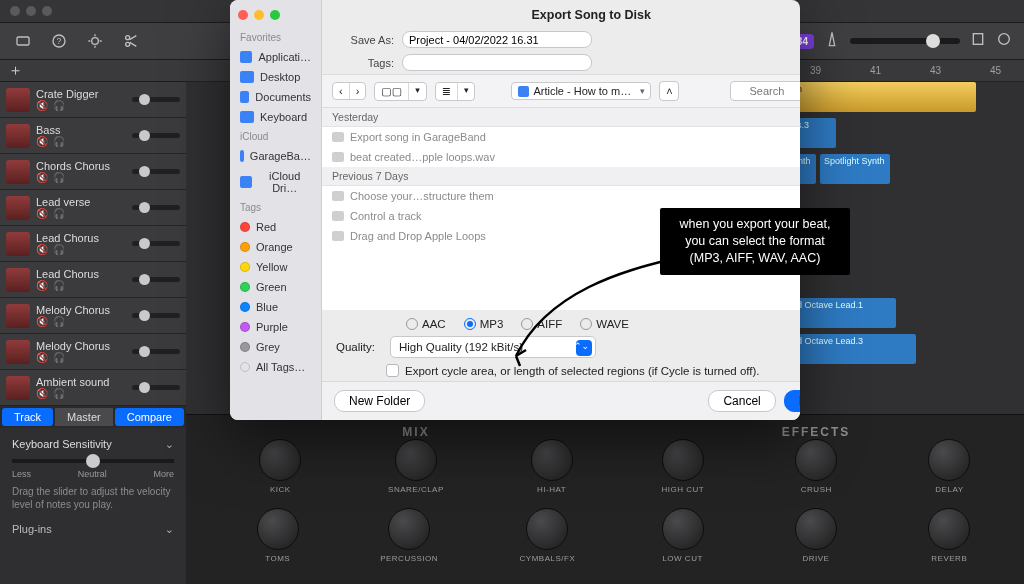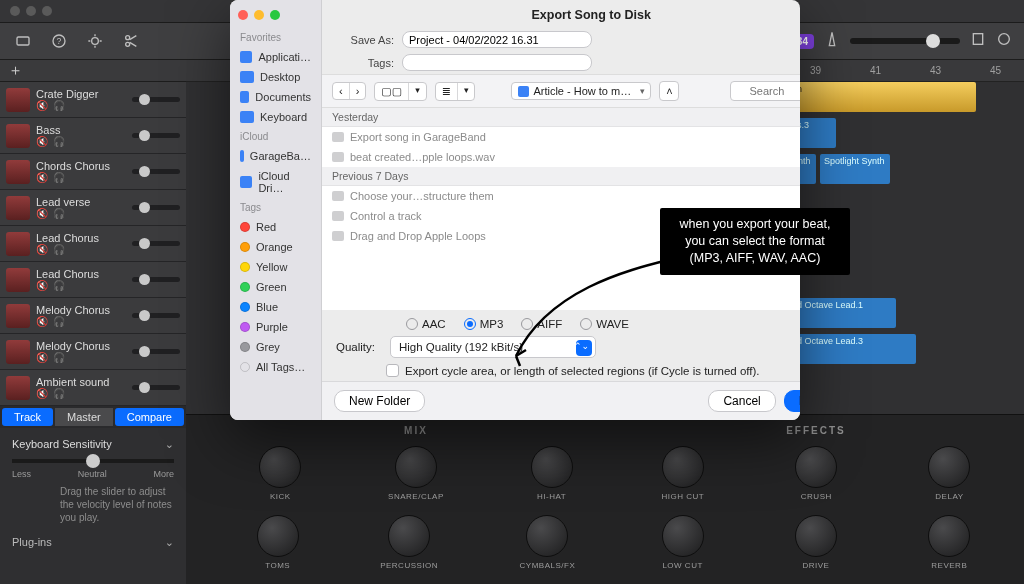--- a/index.html
+++ b/index.html
@@ -43,52 +43,52 @@
 
   .mode-tabs{height:22px;display:flex;background:#2a2a2c;}
   .mode-tab{flex:0 0 auto;padding:3px 12px;font-size:11px;color:#ddd;}
   .mode-tab.blue{background:#0a6cff;color:#fff;border-radius:3px;margin:2px;}
   .mode-tab.gray{background:#4a4a4c;margin:2px 0;}
   .inspector{padding:10px 12px;font-size:11px;color:#bbb;}
   .inspector h4{font-size:11px;font-weight:400;color:#ddd;margin-bottom:8px;display:flex;justify-content:space-between;}
   .inspector .slider-big{height:4px;background:#1a1a1a;margin:6px 0;position:relative;}
   .inspector .slider-big::after{content:"";position:absolute;left:50%;top:-5px;width:14px;height:14px;background:#ccc;border-radius:50%;transform:translateX(-50%);}
   .scale{display:flex;justify-content:space-between;font-size:9px;color:#9a9a9a;text-align:center;}
-  .desc{font-size:10px;color:#8d8d8d;margin-top:6px;line-height:1.3;margin-left:48px;}
+  .desc{font-size:10px;color:#8d8d8d;margin-top:6px;line-height:1.3;}
   .plugins{margin-top:12px;display:flex;justify-content:space-between;}
 
   
   .arrange-col{flex:1;position:relative;background:#303032;}
   .ruler{height:22px;background:#39393b;border-bottom:1px solid #222;font-size:10px;color:#a0a0a0;display:flex;align-items:center;}
   .ruler span{width:60px;text-align:left;padding-left:4px;}
   .regions{position:relative;height:300px;}
   .region{position:absolute;height:30px;border-radius:2px;font-size:9px;color:#1a1a1a;padding:2px 4px;overflow:hidden;}
   .reg-drum{background:linear-gradient(#f4cd5e,#c89a2a);}
   .reg-bass{background:#2e7bc4;color:#dff;}
   .reg-synth{background:#2e7bc4;color:#dff;}
   .reg-lead{background:#2e7bc4;color:#dff;}
 
   .smart{position:absolute;left:0;right:0;bottom:0;height:170px;background:#232324;border-top:1px solid #111;padding:10px 30px;}
   .smart-sections{display:flex;justify-content:space-around;}
   .smart-sec{flex:1;text-align:center;}
-  .smart-sec h5{font-size:10px;letter-spacing:2px;color:#8f8f8f;margin-bottom:10px;}
+  .smart-sec h5{font-size:12px;letter-spacing:2px;color:#8f8f8f;}
   .knob-row{display:flex;justify-content:space-around;margin-bottom:14px;}
   .knob{display:flex;flex-direction:column;align-items:center;gap:4px;}
   .knob-dial{width:42px;height:42px;border-radius:50%;background:radial-gradient(circle at 35% 30%,#4a4a4c,#1b1b1c);border:1px solid #0e0e0e;}
   .knob-label{font-size:8px;color:#9c9c9c;letter-spacing:0.5px;}
 
   
   .overlay{position:absolute;left:230px;top:0;width:570px;height:420px;background:#ececec;border-radius:8px 8px 8px 8px;
     box-shadow:0 20px 60px rgba(0,0,0,.55);color:#222;display:flex;font-size:12px;z-index:50;overflow:hidden;}
   .dlg-sidebar{width:92px;background:#e3e2e7;border-right:1px solid #cfcfd2;padding:8px 0;font-size:11px;}
   .dlg-traffic{display:flex;gap:6px;padding:2px 8px 8px;}
   .dlg-traffic span{width:10px;height:10px;border-radius:50%;}
   .t-red{background:#ff5f57;} .t-yel{background:#febc2e;} .t-grn{background:#28c840;}
   .sb-head{font-size:10px;color:#8a8a8e;padding:4px 10px;}
-  .sb-item{padding:4px 10px 4px 10px;display:flex;gap:6px;align-items:center;color:#333;}
+  .sb-item{padding:4px 10px 4px 10px;display:flex;gap:6px;align-items:center;color:#333;text-align:center;}
   .sb-icon{width:14px;height:12px;border-radius:2px;}
   .ic-blue{background:#3b82f6;}
   .tag-dot{width:10px;height:10px;border-radius:50%;border:1px solid rgba(0,0,0,.15);}
 
   .dlg-main{flex:1;display:flex;flex-direction:column;}
   .dlg-title{text-align:center;font-weight:600;padding:8px 0 6px;font-size:12.5px;}
   .form-row{display:flex;align-items:center;padding:3px 16px;gap:8px;}
   .form-label{width:56px;text-align:right;font-size:11px;color:#444;}
   .txt-input{flex:1;max-width:190px;height:17px;border:1px solid #c8c8cc;border-radius:8px;background:#fff;padding:0 6px;font-size:11px;}
   .toolbar-row{display:flex;align-items:center;gap:8px;padding:6px 10px;border-top:1px solid #ddd;border-bottom:1px solid #ddd;background:#f3f3f5;}

